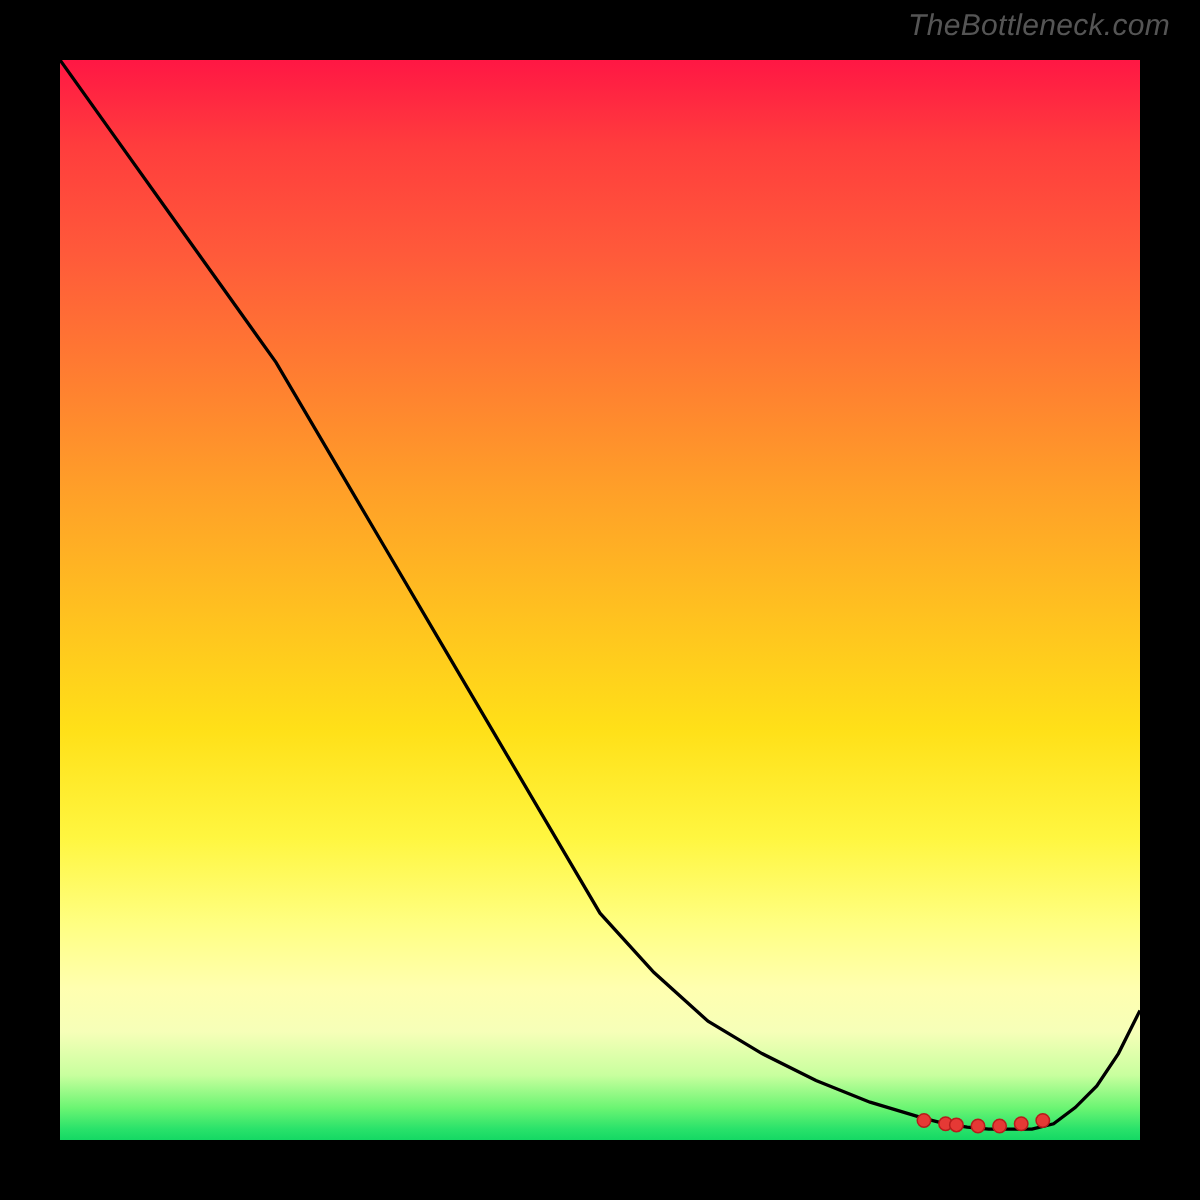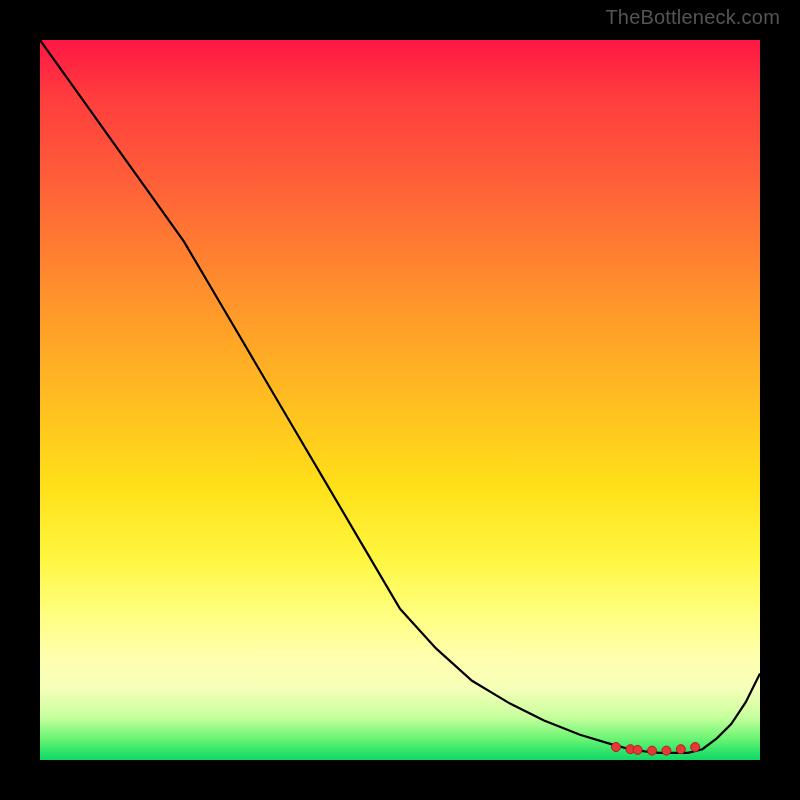--- a/index.html
+++ b/index.html
@@ -51,20 +51,21 @@
   }
   .watermark {
     position: absolute;
     top: 6px;
     right: 20px;
     color: #555;
     font-size: 20px;
     font-weight: 500;
     letter-spacing: 0.2px;
     user-select: none;
+    font-style: italic;
   }
 </style>
 </head>
 <body>
 
 <div class="container">
   <div class="watermark">TheBottleneck.com</div>
   <div class="plot-area">
     <svg class="line-canvas" viewBox="0 0 720 720" preserveAspectRatio="none">
       <polyline id="chart-line" fill="none" stroke-width="2.2" points="0.00,0.00 36.00,50.40 72.00,100.80 108.00,151.20 144.00,201.60 180.00,262.80 216.00,324.00 252.00,385.20 288.00,446.40 324.00,507.60 360.00,568.80 396.00,608.40 432.00,640.80 468.00,662.40 504.00,680.40 540.00,694.80 576.00,705.60 590.40,709.20 604.80,711.36 619.20,712.80 633.60,712.80 648.00,712.80 662.40,709.20 676.80,698.40 691.20,684.00 705.60,662.40 720.00,633.60" stroke="#000000"></polyline>

